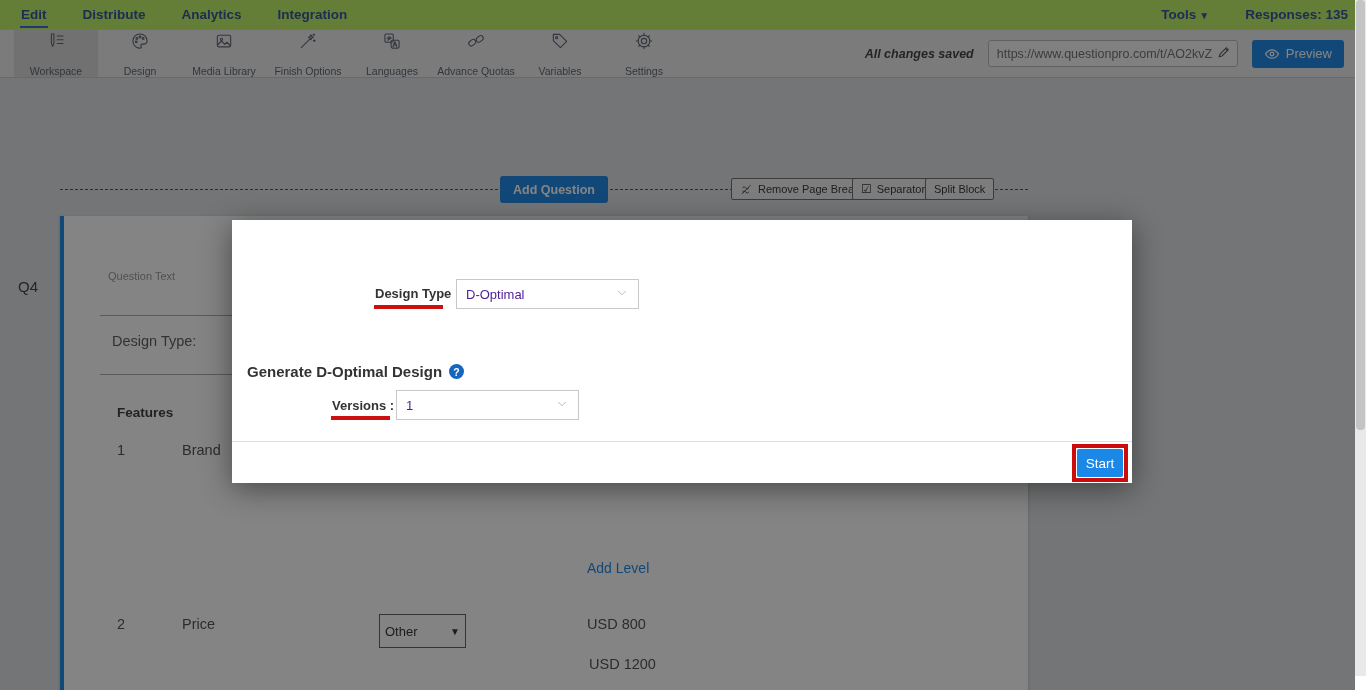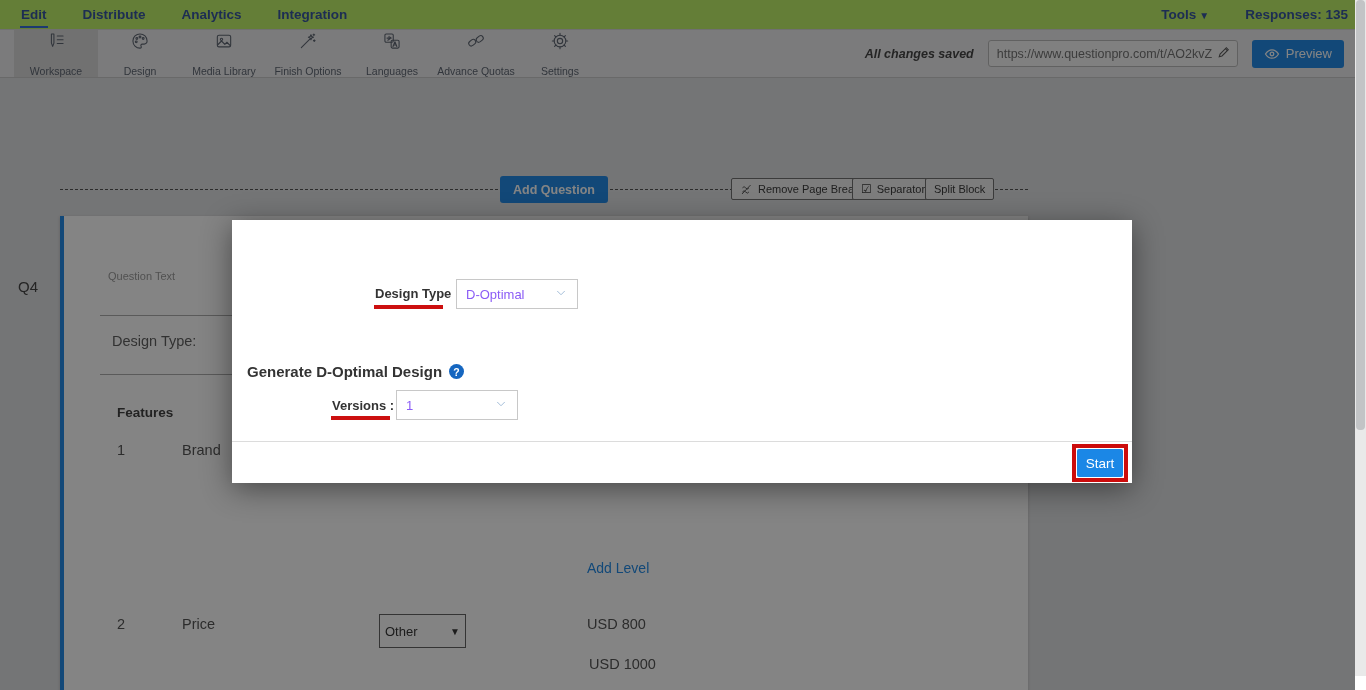--- a/index.html
+++ b/index.html
@@ -96,22 +96,22 @@
                  grid-auto-rows:3px; gap:3px; cursor:move; }
   .drag-handle i { background:#8d8d8d; border-radius:50%; }
   .modal-title { position:absolute; left:0; top:11px; width:100%; text-align:center;
                  font-size:16.5px; font-weight:700; color:#3f3f3f; }
   .modal-close { position:absolute; right:16px; top:10px; width:22px; height:22px; border:1.5px solid #979797;
                  border-radius:50%; display:flex; align-items:center; justify-content:center;
                  color:#8f8f8f; font-size:11px; cursor:pointer; }
 
   .fld-label { position:absolute; font-size:13px; font-weight:700; color:#333; }
   .red-underline { position:absolute; height:4px; background:#cc0f0f; }
-  .dd { position:absolute; width:122px; height:30px; border:1px solid #c8c8c8; background:#fff;
-        display:flex; align-items:center; padding:0 9px; font-size:13px; color:#8b5cf6; cursor:pointer; }
+  .dd { position:absolute; width:183px; height:30px; border:1px solid #c8c8c8; background:#fff;
+        display:flex; align-items:center; padding:0 9px; font-size:13px; color:#4c1d95; cursor:pointer; }
   .dd .dd-caret { margin-left:auto; }
   .dd .dd-caret svg { stroke:#9db9d6; fill:none; stroke-width:1.6; stroke-linecap:round; stroke-linejoin:round; }
 
   .dd-designtype { left:224px; top:59px; }
   .lbl-designtype { left:143px; top:66px; }
   .ru-designtype { left:142px; top:85px; width:69px; }
 
   .generate-row { position:absolute; left:15px; top:143px; display:flex; align-items:center; gap:7px; }
   .generate-label { font-size:15px; font-weight:700; color:#333; }
   .help-icon { width:15px; height:15px; border-radius:50%; background:#1566c0; color:#fff;
@@ -201,20 +201,29 @@
         <span class="tb-label">Languages</span>
       </div>
       <div class="tb-item">
         <span class="tb-icon">
           <svg width="20" height="20" viewBox="0 0 24 24">
               <rect x="3" y="11" width="9" height="6" rx="3" transform="rotate(-38 7.5 14)"></rect>
               <rect x="12" y="6.5" width="9" height="6" rx="3" transform="rotate(-38 16.5 9.5)"></rect>
             </svg>
         </span>
         <span class="tb-label">Advance Quotas</span>
+      </div>
+      <div class="tb-item">
+        <span class="tb-icon">
+          <svg width="20" height="20" viewBox="0 0 24 24">
+              <path d="M4 11.5V4h7.5L20 12.5 12.5 20 4 11.5z"></path>
+              <circle cx="8" cy="8" r="1.3"></circle>
+            </svg>
+        </span>
+        <span class="tb-label">Variables</span>
       </div>
       <div class="tb-item">
         <span class="tb-icon">
           <svg width="20" height="20" viewBox="0 0 24 24">
               <circle cx="12" cy="12" r="3.2"></circle>
               <circle cx="12" cy="12" r="7"></circle>
               <path d="M12 2.8v2.4M12 18.8v2.4M2.8 12h2.4M18.8 12h2.4M5.5 5.5l1.7 1.7M16.8 16.8l1.7 1.7M18.5 5.5l-1.7 1.7M7.2 16.8l-1.7 1.7"></path>
             </svg>
         </span>
         <span class="tb-label">Settings</span>
@@ -280,21 +289,21 @@
       <div class="feat-name" style="left:118px; top:226px;">Brand</div>
       <div class="add-level" style="left:523px; top:344px;">Add Level</div>
 
       <div class="feat-num" style="left:53px; top:400px;">2</div>
       <div class="feat-name" style="left:118px; top:400px;">Price</div>
       <div class="native-select">
         <span>Other</span>
         <span class="ns-caret">▼</span>
       </div>
       <div class="level" style="left:523px; top:400px;">USD 800</div>
-      <div class="level" style="left:525px; top:440px;">USD 1000</div>
+      <div class="level" style="left:525px; top:440px;">USD 1200</div>
 
     </div>
 
   </div>
 
   <div class="overlay"></div>
 
   <div class="scrollbar">
     <div class="scroll-thumb"></div>
     <div class="scroll-corner"></div>

